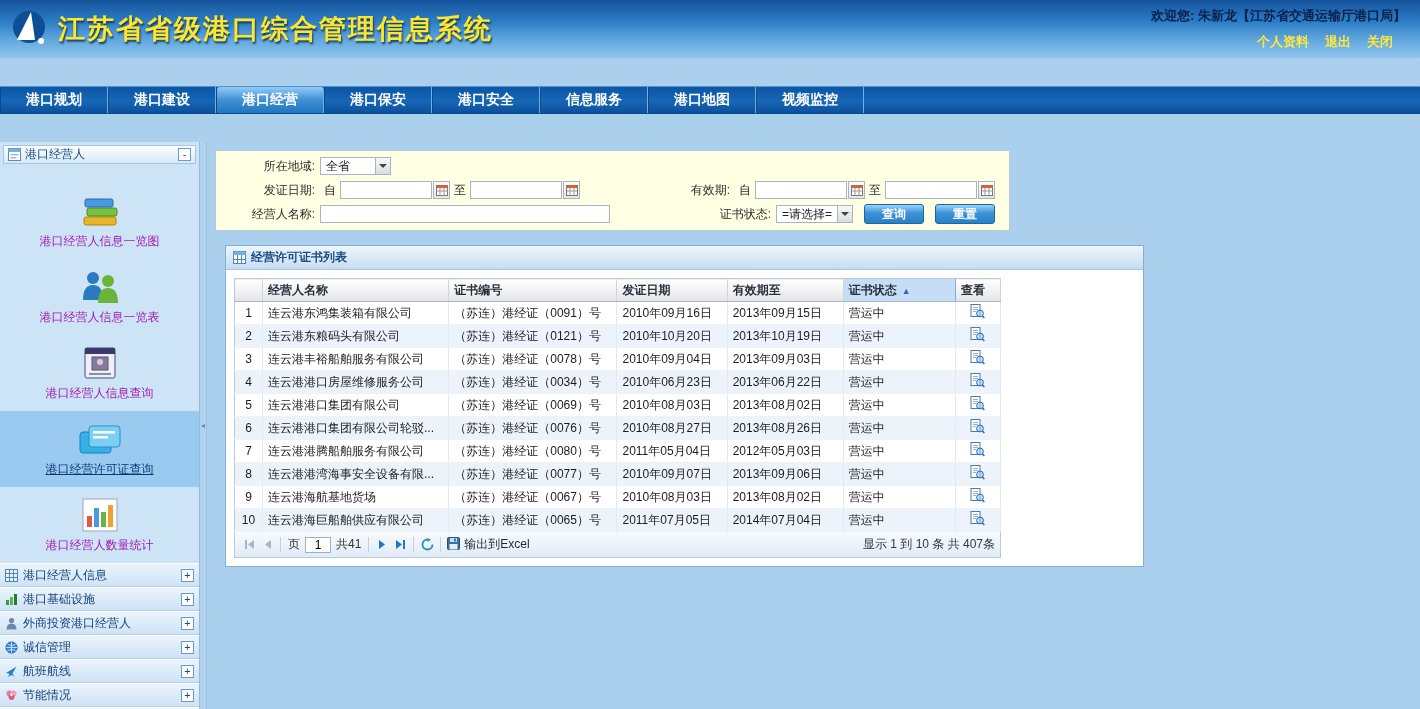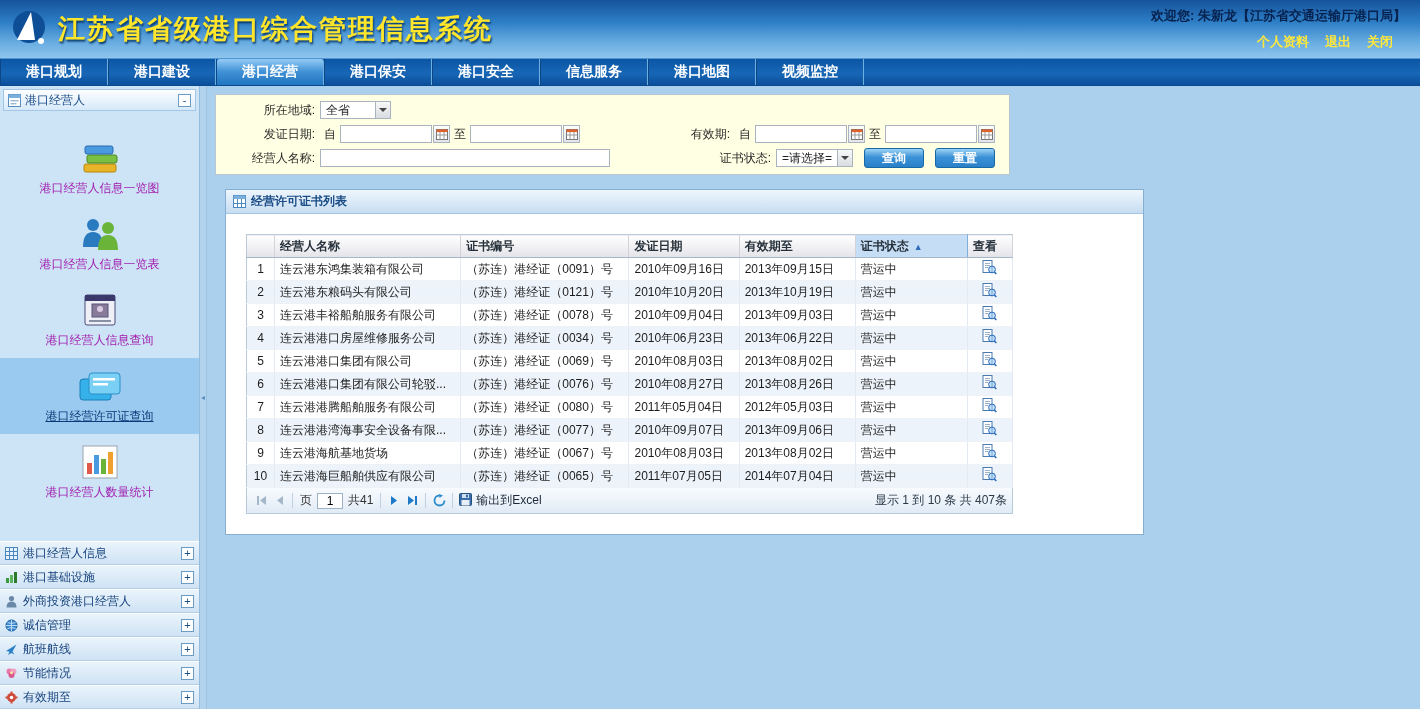--- a/index.html
+++ b/index.html
@@ -1,18 +1,18 @@
 <!DOCTYPE html>
 <html><head>
 <meta charset="utf-8">
 <style>
   *{box-sizing:border-box;margin:0;padding:0;}
   html,body{width:1420px;height:709px;overflow:hidden;}
   body{font-family:"Liberation Sans","DejaVu Sans",sans-serif;background:#abd0ee;}
-  .page{width:1420px;height:709px;display:flex;flex-direction:column;}
+  .page{width:1420px;height:709px;display:flex;flex-direction:column;gap:28px;}
 
   
   .app-header{height:58px;position:relative;display:flex;align-items:center;
     background:linear-gradient(180deg,#15549c 0%,#2d7ec6 38%,#66abe0 72%,#8fc5ee 100%);}
   .logo{margin-left:8px;width:44px;height:44px;}
   .app-title{margin-left:6px;font-size:27px;font-weight:bold;color:#ffe62a;letter-spacing:2px;
     text-shadow:1px 2px 2px #0a3a6a;}
   .welcome{position:absolute;top:7px;right:14px;font-size:13px;font-weight:bold;color:#07224e;}
   .header-links{position:absolute;top:33px;right:27px;display:flex;gap:16px;text-align:right;}
   .hlink{color:#ffe83a;font-size:13px;font-weight:bold;cursor:pointer;text-decoration:none;}
@@ -73,21 +73,21 @@
   .btn{width:60px;height:20px;margin-left:11px;border:1px solid #1668a8;border-radius:3px;cursor:pointer;
     background:linear-gradient(180deg,#9cd3f7,#3c92d6 45%,#2a80c8);color:#fff;font-size:12px;font-weight:bold;
     font-family:inherit;}
   .mr-edge{margin-right:10px;}
 
   
   .list-panel{width:919px;margin:14px 0 0 10px;border:1px solid #86aed2;background:#fff;}
   .lp-header{height:24px;background:linear-gradient(180deg,#eef6fd,#c7ddf2);border-bottom:1px solid #a4c6e4;
     display:flex;align-items:center;padding:0 7px;font-size:12px;font-weight:bold;color:#1a4c86;}
   .lp-icon{margin-right:5px;display:flex;}
-  .lp-body{padding:20px;}
+  .lp-body{padding:8px;}
   table.grid{border-collapse:collapse;table-layout:fixed;width:767px;border:1px solid #b8cada;}
   .grid th{height:23px;font-size:12px;font-weight:bold;color:#26303a;text-align:left;padding:0 5px;
     background:linear-gradient(180deg,#ffffff,#ebebef 75%,#e1e1e7);
     border-right:1px solid #d2d2da;border-bottom:1px solid #a5b8ca;cursor:pointer;white-space:nowrap;overflow:hidden;}
   .grid th.sorted{background:#c6def5;border-left:1px solid #7fb0dc;border-right:1px solid #7fb0dc;}
   .sort-arrow{font-size:9px;color:#2a6ab8;margin-left:5px;}
   .grid td{height:23px;font-size:12px;color:#1c1c1c;padding:0 5px;white-space:nowrap;overflow:hidden;
     text-overflow:ellipsis;border-right:1px solid #e3e9f1;border-bottom:1px solid #eef2f7;background:#fff;}
   .grid tr.even td{background:#edf3fa;}
   .c-num{width:28px;text-align:center;color:#333;}

